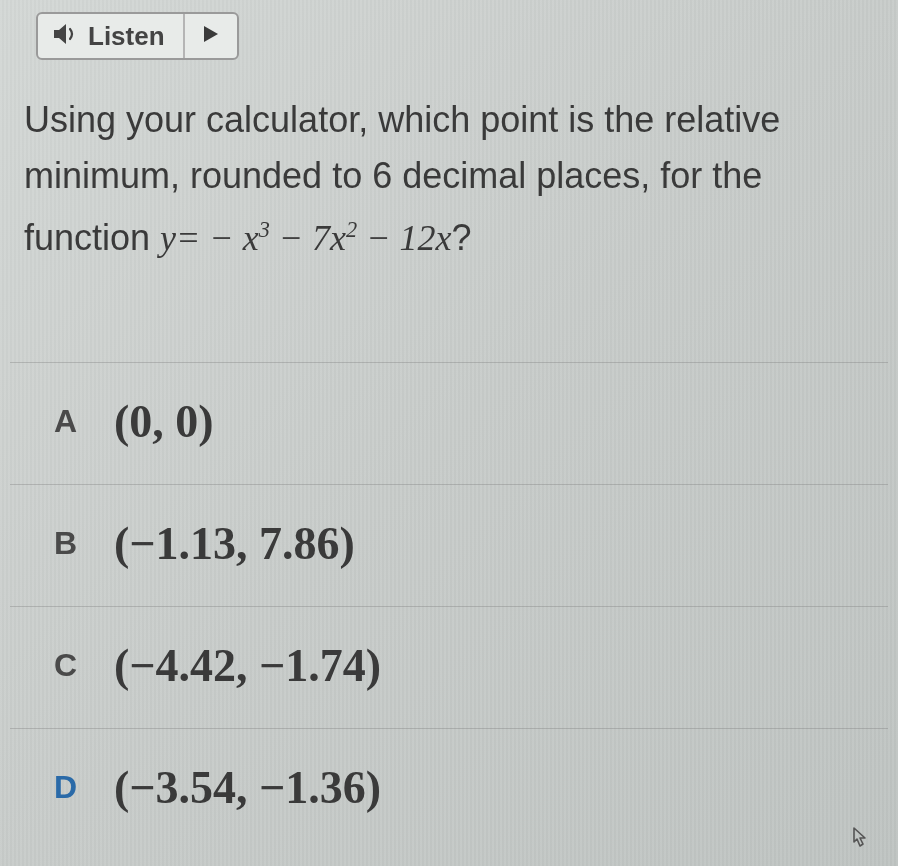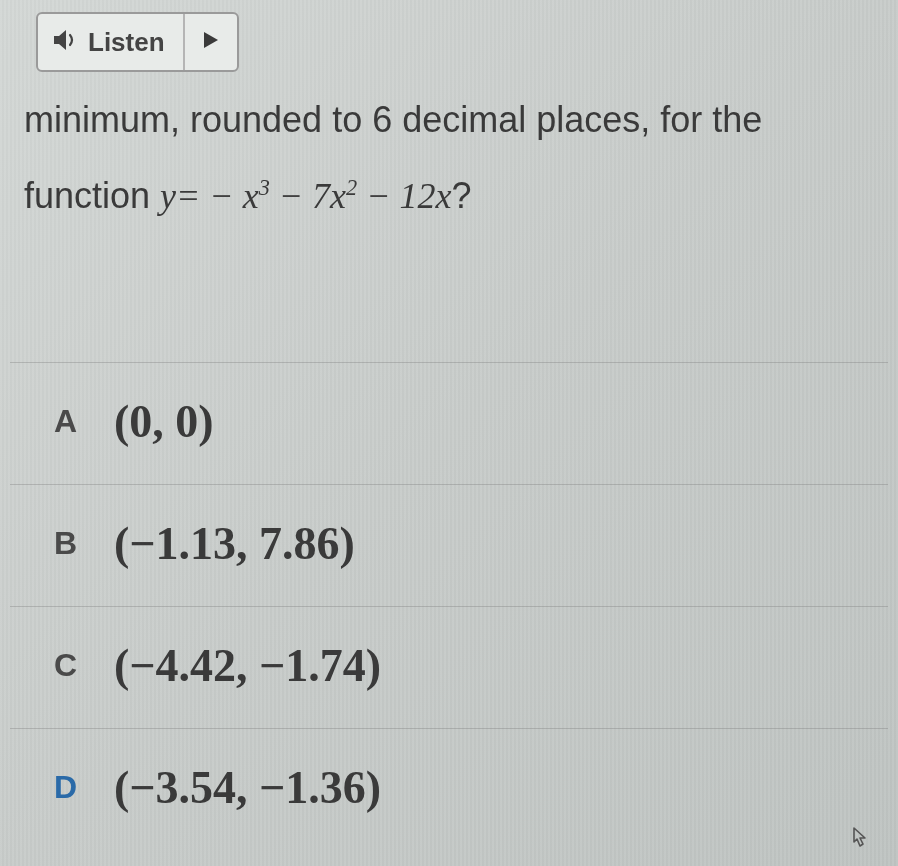--- a/index.html
+++ b/index.html
@@ -22,21 +22,21 @@
     .listen-btn {
       position: absolute;
       top: 12px;
       left: 36px;
       display: inline-flex;
       align-items: stretch;
       border: 2px solid #9a9a9a;
       border-radius: 6px;
       background: #e8ebe9;
       overflow: hidden;
-      height: 60px;
+      height: 48px;
     }
     .listen-main {
       display: inline-flex;
       align-items: center;
       gap: 8px;
       padding: 0 18px 0 14px;
       border-right: 2px solid #b5b5b5;
     }
     .listen-label {
       font-size: 26px;
@@ -51,21 +51,21 @@
     }
     .question {
       position: absolute;
       top: 92px;
       left: 24px;
       right: 24px;
       font-size: 36px;
       line-height: 1.55;
       color: #3a3a3a;
     }
-    .func-line { margin-top: 20px; white-space: nowrap; }
+    .func-line { margin-top: 6px; white-space: nowrap; }
     .eq { font-style: italic; font-family: Georgia, serif; }
     sup { font-size: 0.62em; vertical-align: super; line-height: 0; }
     .options {
       position: absolute;
       top: 362px;
       left: 10px;
       right: 10px;
     }
     .option {
       border-top: 1px solid rgba(120,120,120,0.35);
@@ -111,20 +111,21 @@
   <span class="listen-play">
     <span>
       <svg width="16" height="18" viewBox="0 0 16 18">
         <path d="M1 1 L15 9 L1 17 Z" fill="#3a3a3a"></path>
       </svg>
     </span>
   </span>
 </div>
 
 <div class="question">
+  <div>Using your calculator, which point is the relative</div>
   <div>minimum, rounded to 6 decimal places, for the</div>
   <div class="func-line">
     <span>function </span><span class="eq"><span style="font-style:italic">y</span>= − <span style="font-style:italic">x</span><sup>3</sup> − 7<span style="font-style:italic">x</span><sup>2</sup> − 12<span style="font-style:italic">x</span></span><span>?</span>
   </div>
 </div>
 
 <div class="options">
   <div class="option">
     <span class="opt-letter">A</span>
     <span class="opt-text">(0, 0)</span>

